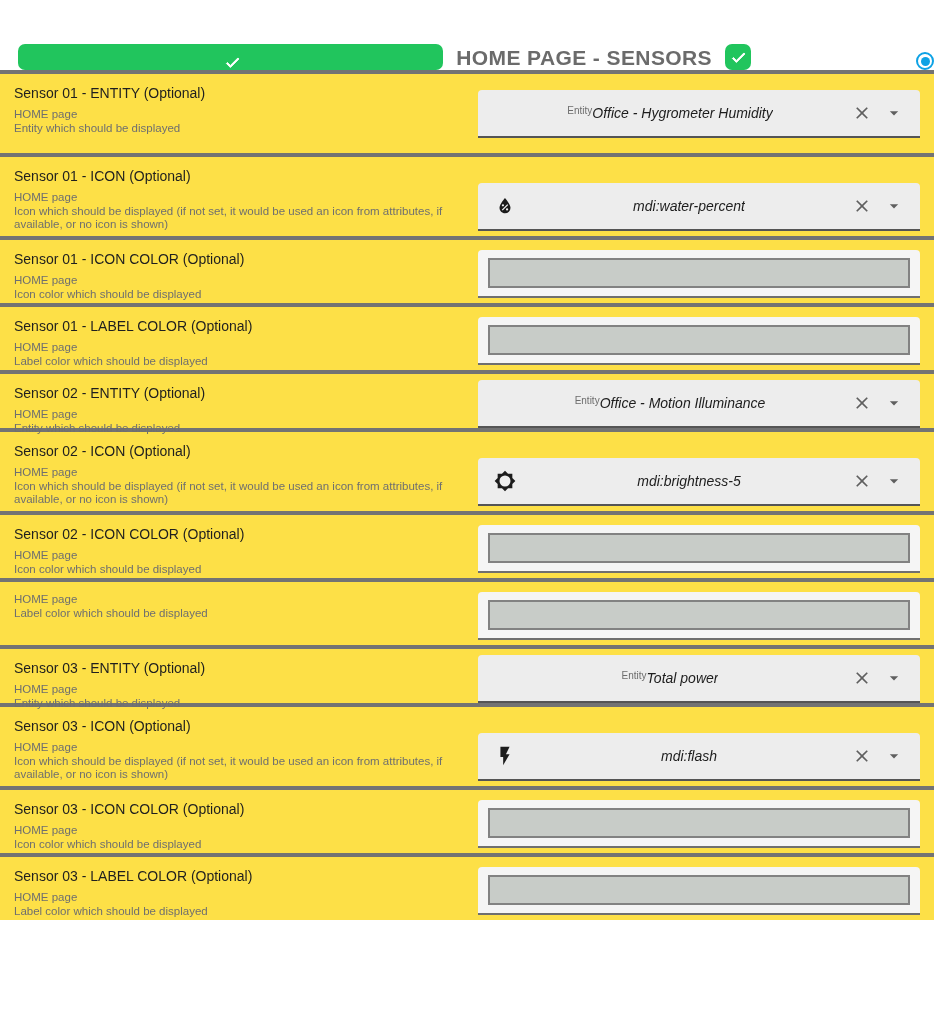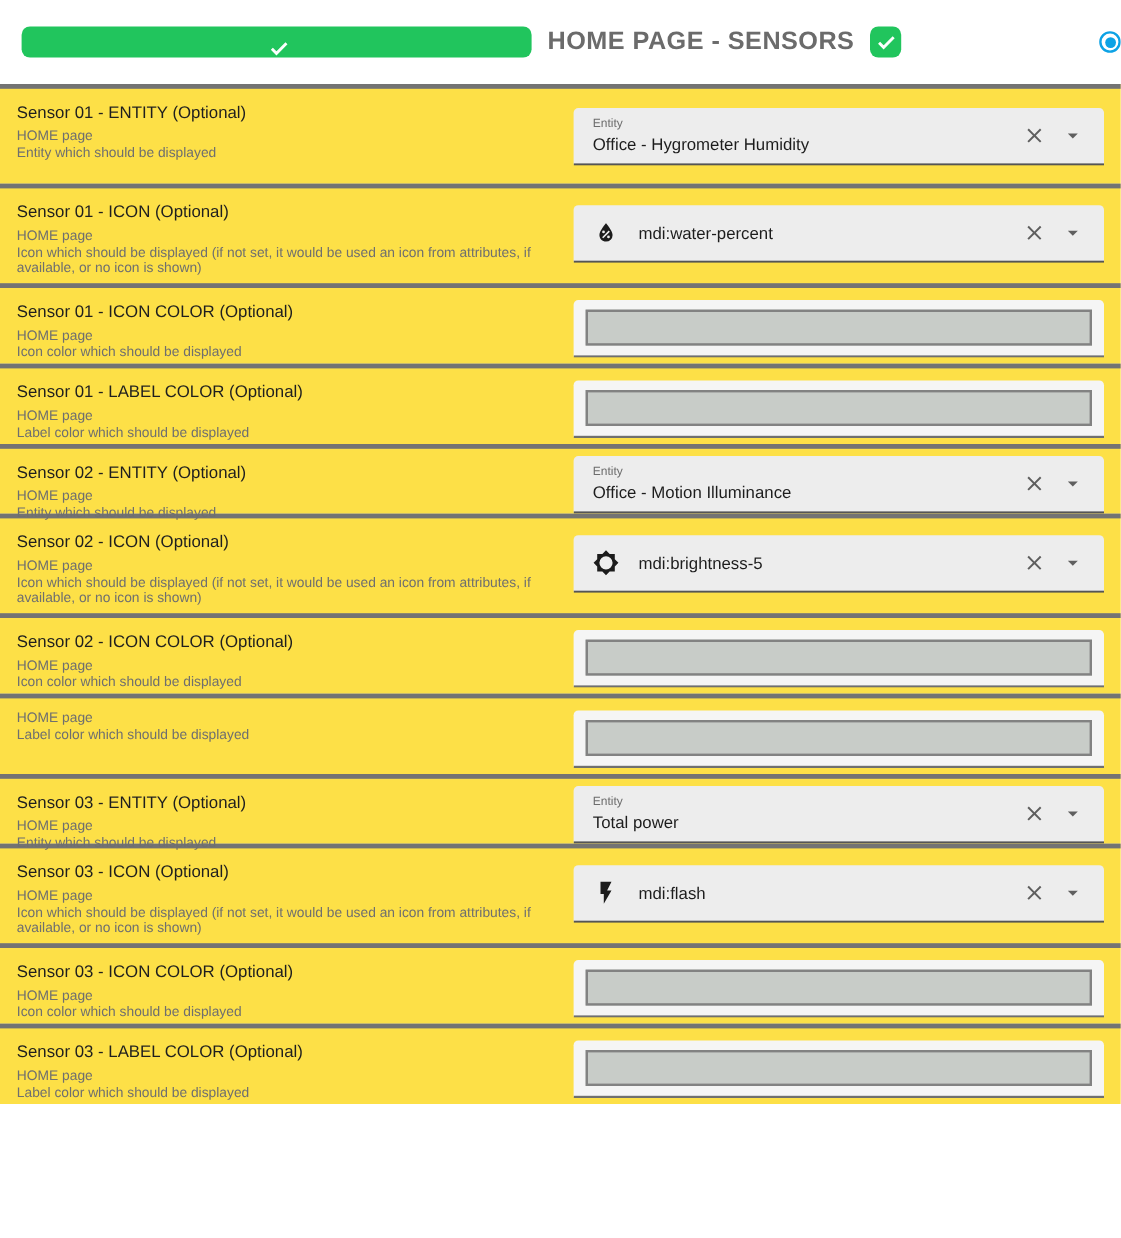--- a/index.html
+++ b/index.html
@@ -2,21 +2,21 @@
 <html style="--checkbox-green: #21c55d; --radio-blue: #0da2e5; --color-swatch: #c8ccc8;"><head>
 <meta charset="utf-8">
 <style>
   * { box-sizing: border-box; }
   html,body { margin:0; padding:0; }
   body {
     width:934px; height:1032px; overflow:hidden; background:#ffffff;
     font-family:"Liberation Sans", sans-serif; color:#1f1f1f;
   }
   
-  .header { height:70px; display:flex; align-items:center; padding-left:18px; background:#fff; }
+  .header { height:70px; display:flex; align-items:flex-end; padding-left:18px; background:#fff; }
   .cbx {
     width:26px; height:26px; border-radius:7px;
     background:var(--checkbox-green,#21c55d);
     display:flex; align-items:center; justify-content:center; flex:none;
   }
   .page-title {
     font-size:21px; font-weight:bold; color:#6b6b6b; letter-spacing:.4px;
     margin:0 13px; white-space:nowrap;
   }
   .cbx.left { margin-right:0; }
@@ -31,31 +31,31 @@
   .row-entity-first { height:83px; }
   .row-entity      { height:58px; }
   .row-icon        { height:83px; }
   .row-color       { height:67px; }
   .left { flex:1 1 auto; padding:11px 10px 0 14px; min-width:0; }
   .row-title { font-size:14px; color:#1f1f1f; margin-bottom:7px; }
   .row-sub, .row-desc { font-size:11.5px; color:#6f6f6f; line-height:13.5px; }
   .right { width:442px; flex:0 0 442px; margin-right:14px; }
   .row-entity-first .right { padding-top:16px; }
   .row-entity      .right { padding-top:6px; }
-  .row-icon        .right { padding-top:14px; }
+  .row-icon        .right { padding-top:26px; }
   .row-color       .right { padding-top:10px; }
   
   .field {
     height:48px; background:#ededed; border-radius:4px 4px 0 0;
     border-bottom:2px solid #555; display:flex; align-items:center;
     padding:0 10px 0 16px; cursor:pointer;
   }
-  .fcol { flex:1 1 auto; display:flex; flex-direction:column; justify-content:center; min-width:0; }
+  .fcol { flex:1 1 auto; display:flex; justify-content:center; min-width:0; }
   .flabel { font-size:10px; color:#6d6d6d; margin-bottom:3px; }
-  .fvalue { font-size:14px; color:#1d1d1d; white-space:nowrap; overflow:hidden; }
+  .fvalue { font-size:14px; color:#1d1d1d; white-space:nowrap; overflow:hidden;font-style:italic; }
   .ficon { display:flex; align-items:center; margin-right:16px; flex:none; }
   .fbtn { display:flex; align-items:center; padding:0 6px; flex:none; cursor:pointer; }
   
   .color-outer {
     height:48px; background:#f5f5f5; border-radius:4px 4px 0 0;
     border-bottom:2px solid #6f6f6f; padding:8px 10px;
   }
   .color-swatch {
     width:100%; height:100%;
     background:var(--color-swatch,#c8ccc8);

